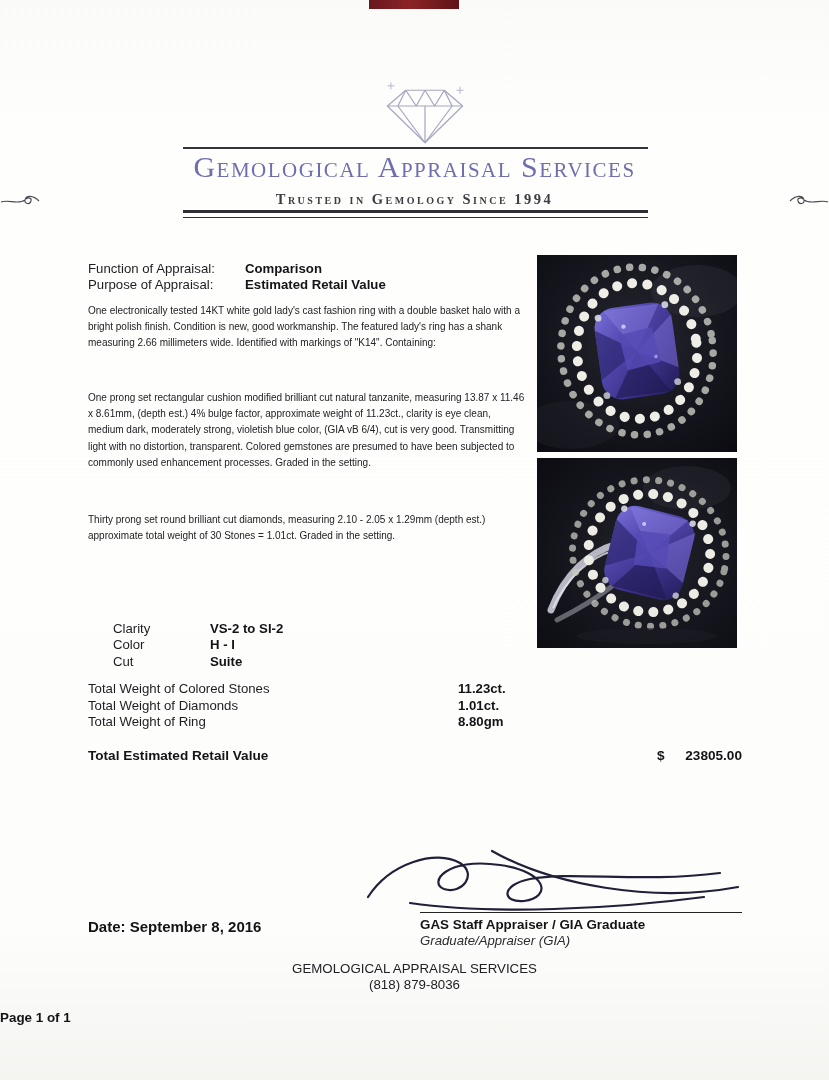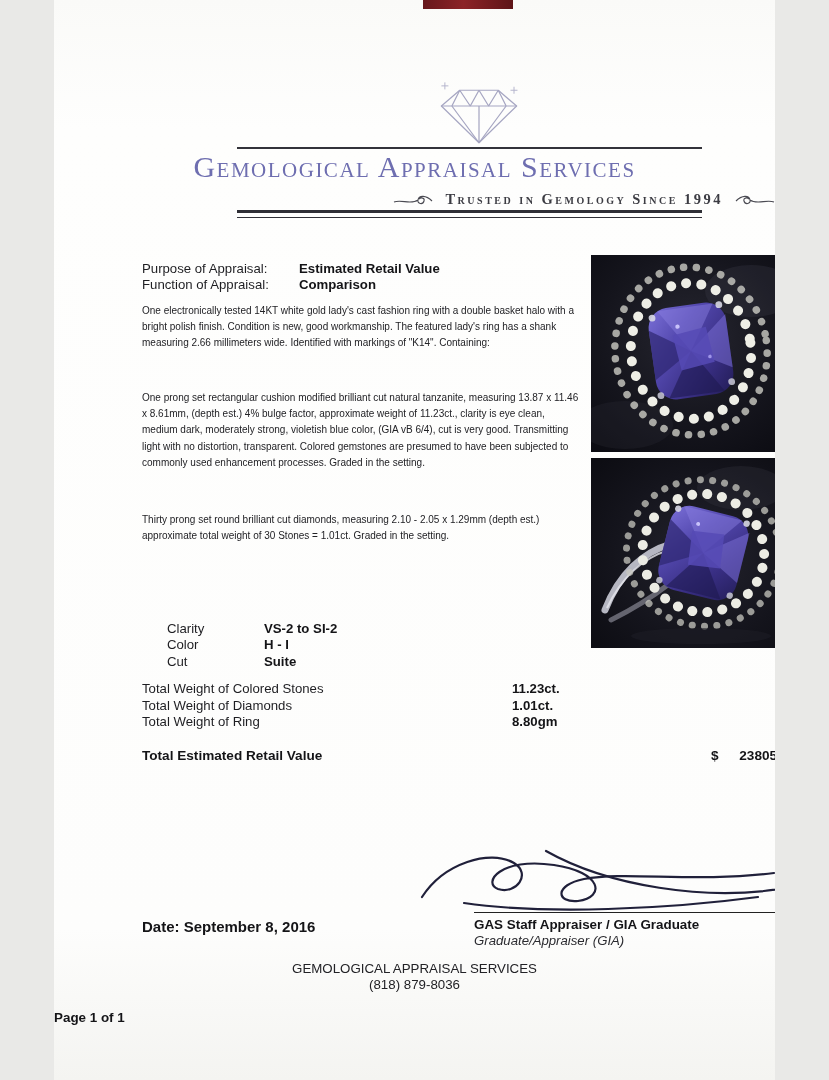--- a/index.html
+++ b/index.html
@@ -1,33 +1,33 @@
 <!DOCTYPE html>
 <html><head>
 <meta charset="utf-8">
 <title>Gemological Appraisal</title>
 <style>
   * { margin:0; padding:0; box-sizing:border-box; }
   html,body { background:#e9e9e7; }
   .page {
-    position:relative; width:721px; height:1080px; margin:0 auto;
+    position:relative; width:829px; height:1080px; margin:0 auto;
     background:linear-gradient(180deg,#fafaf8 0%,#fefefd 12%,#fdfdfc 86%,#f4f4f1 100%);
     font-family:"Liberation Sans","DejaVu Sans",sans-serif;
     color:#1e1e22; overflow:hidden;
   }
   
   .topbar { position:absolute; left:369px; top:0; width:90px; height:9px;
     background:linear-gradient(90deg,#67181c,#8c2327 45%,#5e1417); }
   .logo { position:absolute; left:376px; top:78px; width:98px; height:70px; }
   .rule-top { position:absolute; left:183px; top:147px; width:465px; height:2px; background:#33333a; }
   .brand-title { position:absolute; left:0; right:0; top:150px; text-align:center;
     font-family:"Liberation Serif","DejaVu Serif",serif; font-variant:small-caps;
     font-weight:500; font-size:30px; letter-spacing:1.5px; color:#6e6eb0; }
   .tagline-row { position:absolute; left:0; right:0; top:191px; display:flex;
-    justify-content:flex-end; align-items:center; gap:12px; }
+    justify-content:space-between; align-items:center; gap:12px; }
   .brand-tagline { font-family:"Liberation Serif","DejaVu Serif",serif; font-variant:small-caps;
     font-weight:700; font-size:14.5px; letter-spacing:2.5px; color:#3c3c43; }
   .flourish { width:40px; height:14px; }
   .rule-bottom { position:absolute; left:183px; top:210px; width:465px; height:8px;
     border-top:3px solid #2f2f36; border-bottom:1px solid #2f2f36; }
   
   .meta { position:absolute; left:88px; top:261px; font-size:13.2px; line-height:15.8px; }
   .meta-row { display:grid; grid-template-columns:157px auto; }
   .b { font-weight:700; color:#141417; }
   .para { position:absolute; left:88px; width:441px; font-size:10px; line-height:16.2px; color:#222226; }
@@ -90,26 +90,26 @@
     <span class="brand-tagline">Trusted in Gemology Since 1994</span>
     <svg class="flourish" viewBox="0 0 40 14">
       <path d="M1,8 C7,2 14,2 15,7 C16,11 10,12 9,8 C8,5 12,4 14,6 M15,7 C22,12 32,6 39,9" fill="none" stroke="#4a4a52" stroke-width="1.1"></path>
     </svg>
   </div>
 
   <div class="rule-bottom"></div>
 
   <div class="meta">
     <div class="meta-row">
+      <span>Function of Appraisal:</span>
+      <span class="b">Comparison</span>
+    </div>
+    <div class="meta-row">
       <span>Purpose of Appraisal:</span>
       <span class="b">Estimated Retail Value</span>
-    </div>
-    <div class="meta-row">
-      <span>Function of Appraisal:</span>
-      <span class="b">Comparison</span>
     </div>
   </div>
 
   <p class="para para1">One electronically tested 14KT white gold lady's cast fashion ring with a double basket halo with a bright polish finish. Condition is new, good workmanship. The featured lady's ring has a shank measuring 2.66 millimeters wide. Identified with markings of "K14".  Containing:</p>
   <p class="para para2">One prong set rectangular cushion modified brilliant cut natural tanzanite, measuring 13.87 x 11.46 x 8.61mm, (depth est.)  4% bulge factor, approximate weight of 11.23ct., clarity is eye clean, medium dark, moderately strong, violetish blue color, (GIA vB 6/4), cut is very good. Transmitting light with no distortion, transparent. Colored gemstones are presumed to have been subjected to commonly used enhancement processes. Graded in the setting.</p>
   <p class="para para3">Thirty prong set round brilliant cut diamonds, measuring 2.10 - 2.05 x 1.29mm (depth est.) approximate total weight of 30 Stones = 1.01ct. Graded in the setting.</p>
 
   <div class="grades">
     <div class="grade-row">
       <span>Clarity</span>

